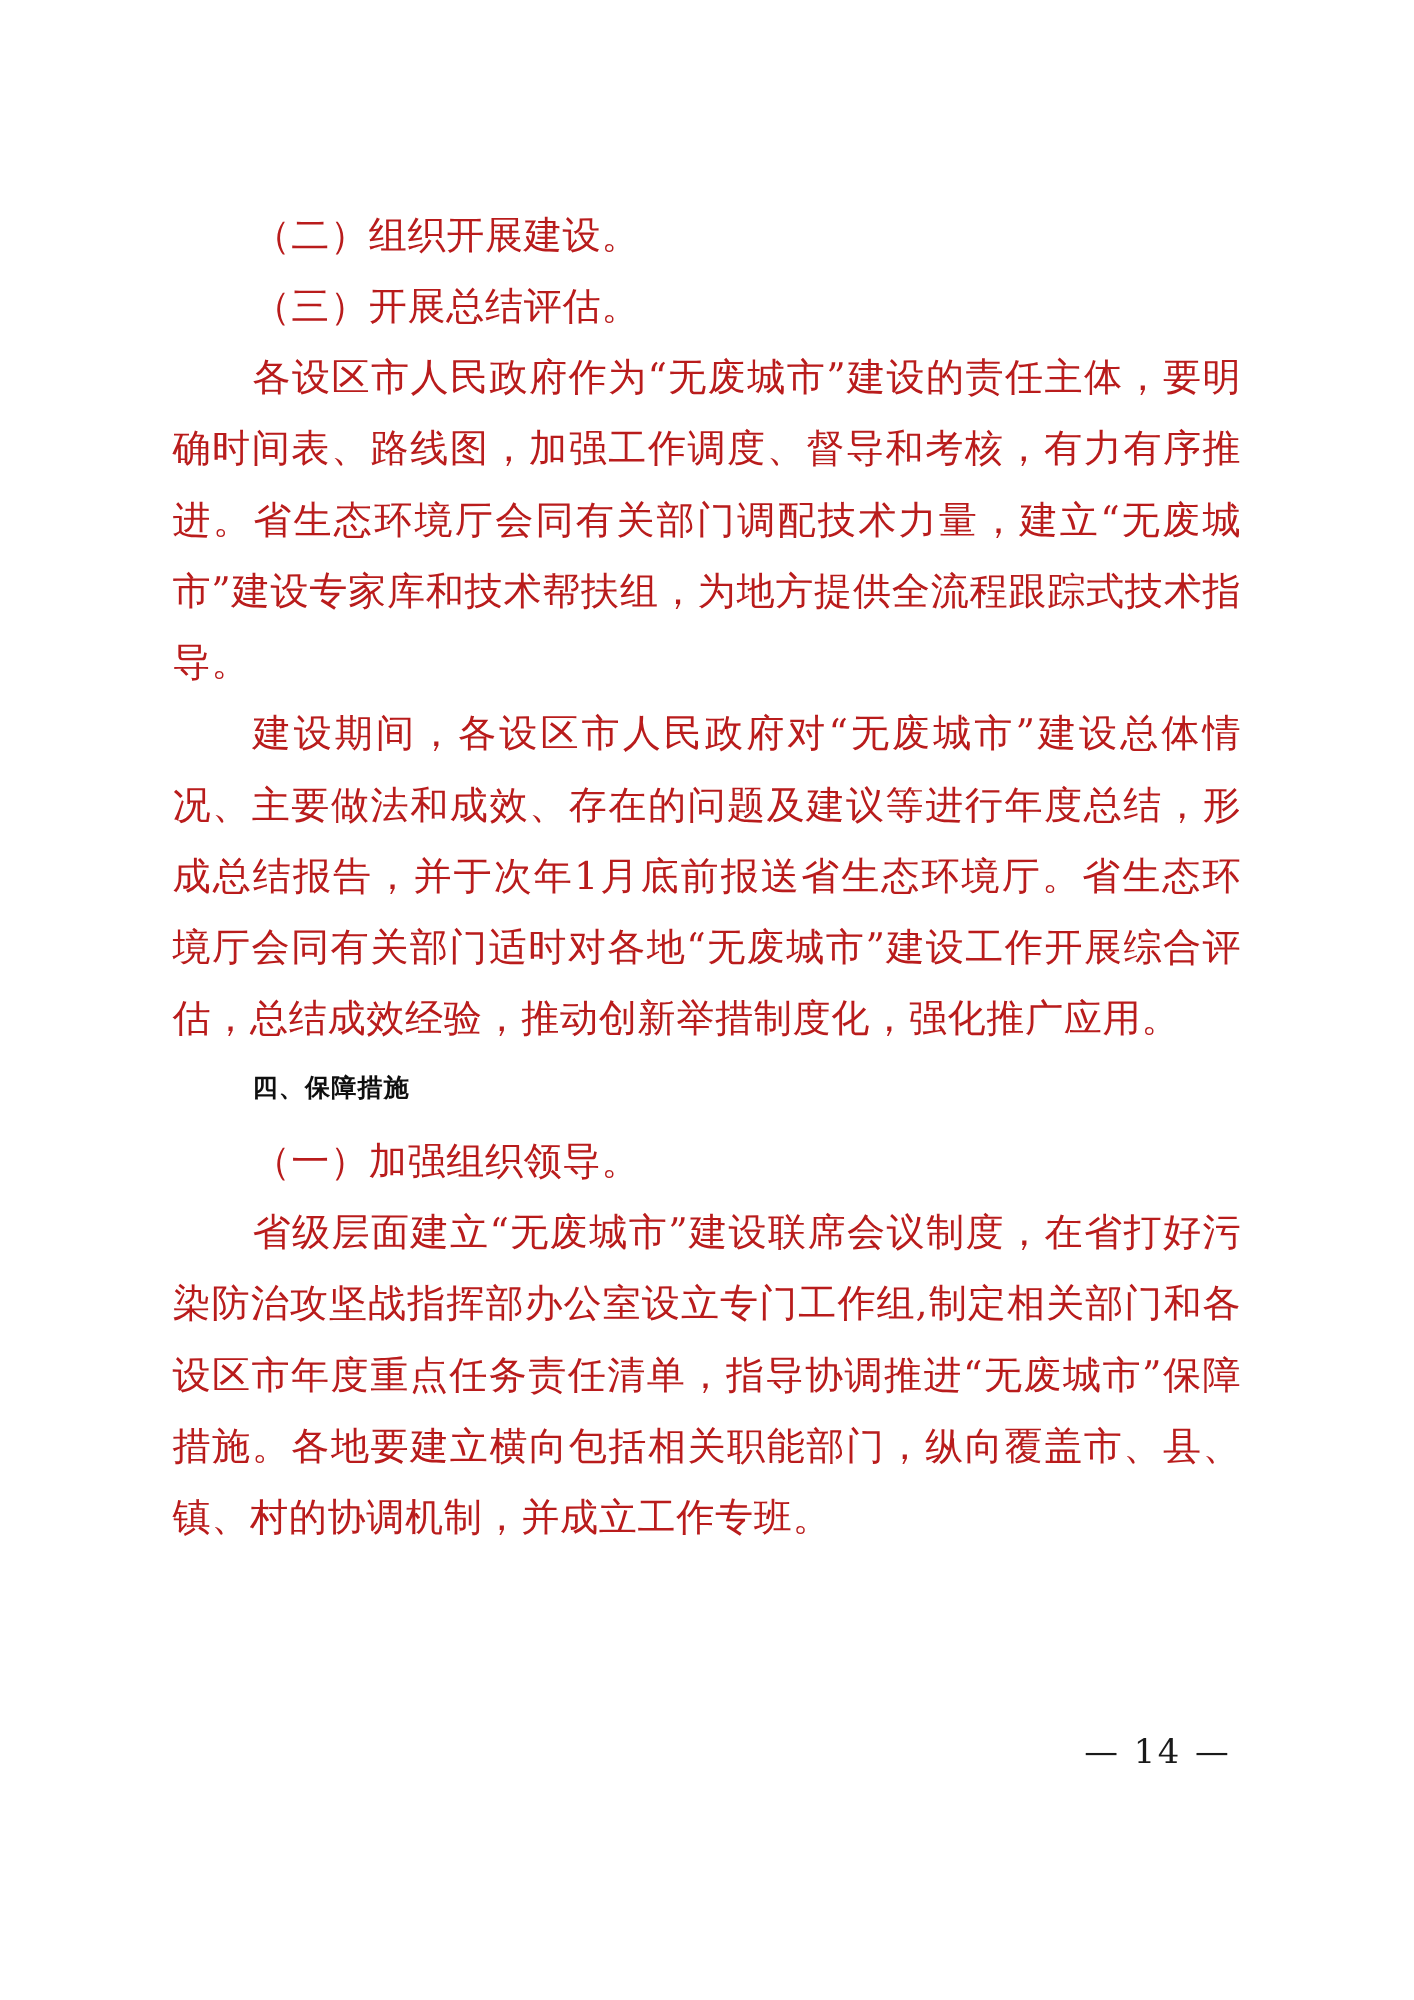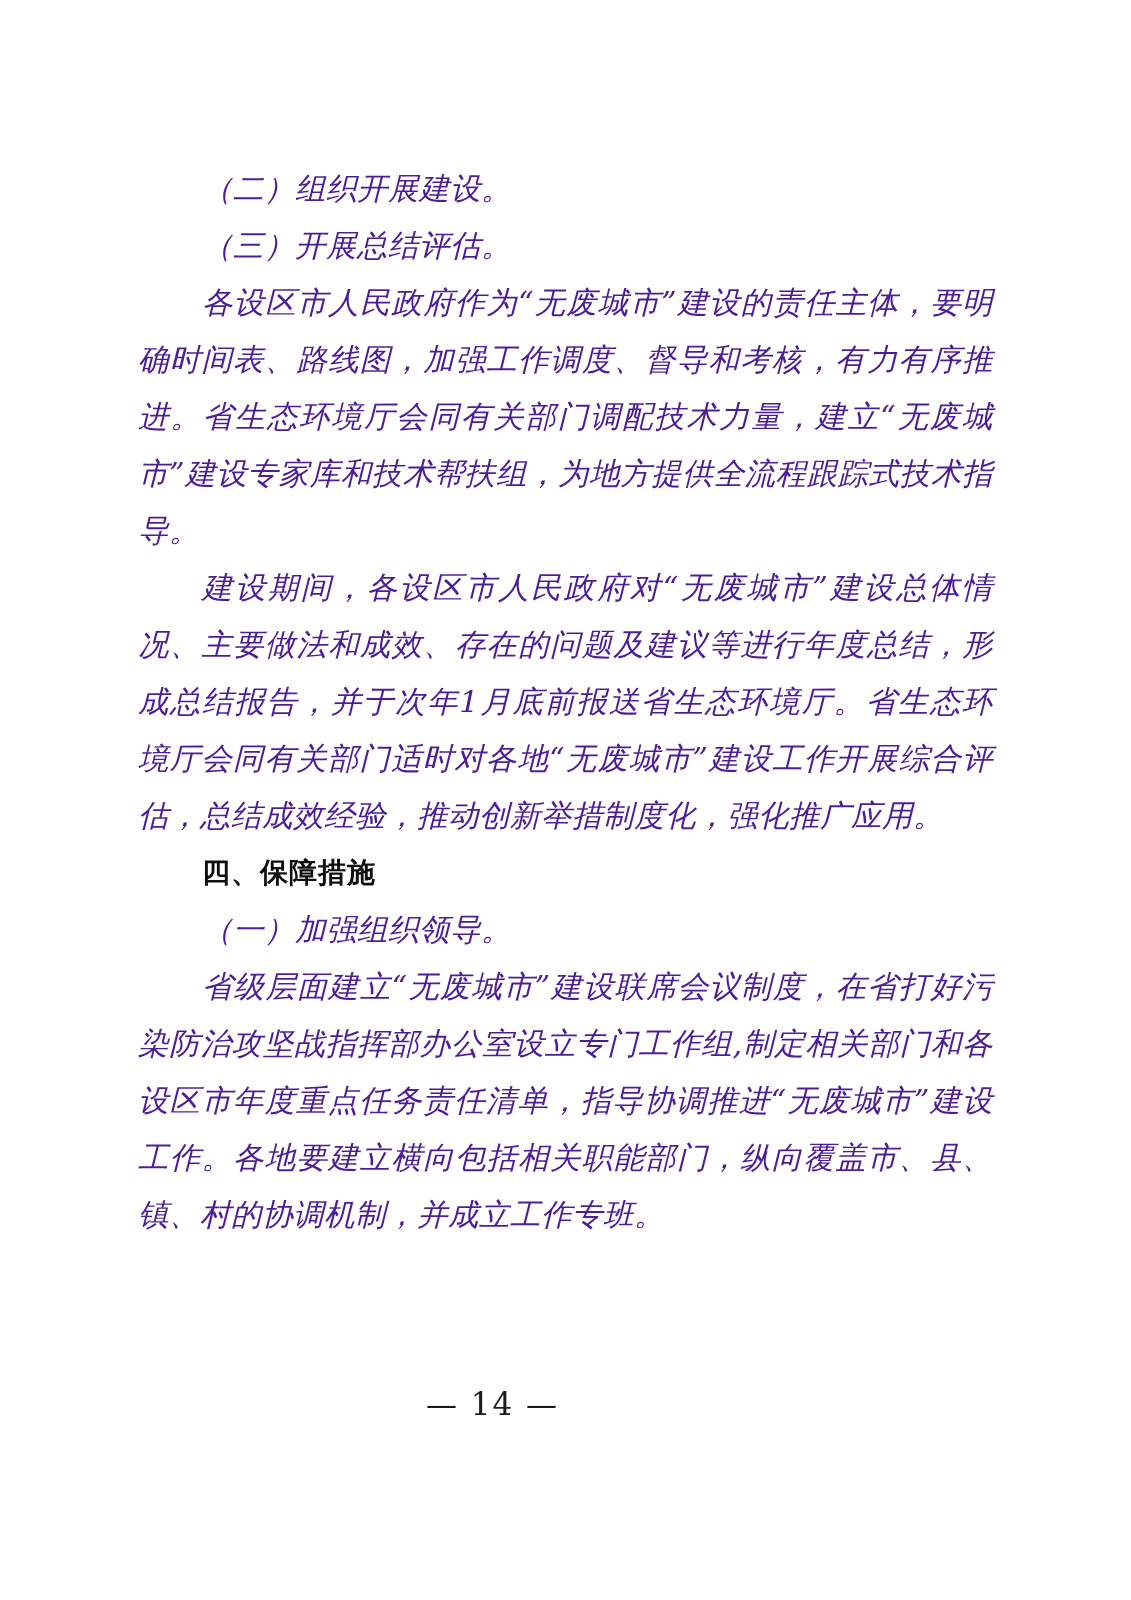--- a/index.html
+++ b/index.html
@@ -24,55 +24,54 @@
     width: 855px;
   }
   .para {
     font-family: "DejaVu Serif", serif;
     font-size: 30.5px;
     line-height: 57px;
     text-align: justify;
     text-justify: inter-ideograph;
     margin: 0 0 0 0;
     letter-spacing: 0.5px;
-    color: #4c1d95;
-    font-style: italic;
+    color: #b91c1c;
   }
   .indent {
     text-indent: 64px;
   }
   .heading {
-    font-family: Liberation Sans, sans-serif;
+    font-family: Liberation Mono, monospace;
     font-weight: bold;
-    font-size: 28px;
+    font-size: 20px;
     line-height: 57px;
     text-indent: 64px;
     margin: 0;
     color: #0f0f0f;
     letter-spacing: 1px;
   }
   .footer {
     position: absolute;
     left: 0;
     top: 1386px;
     width: 985px;
-    text-align: center;
+    text-align: right;
     font-family: "DejaVu Serif", serif;
-    font-size: 31px;
+    font-size: 27px;
     color: #1a1a1a;
     letter-spacing: 2px;
   }
 </style>
 </head>
 <body>
 
 <div class="page">
   <div class="content">
     <p class="para indent">（二）组织开展建设。</p>
     <p class="para indent">（三）开展总结评估。</p>
     <p class="para indent">各设区市人民政府作为“无废城市”建设的责任主体，要明确时间表、路线图，加强工作调度、督导和考核，有力有序推进。省生态环境厅会同有关部门调配技术力量，建立“无废城市”建设专家库和技术帮扶组，为地方提供全流程跟踪式技术指导。</p>
     <p class="para indent">建设期间，各设区市人民政府对“无废城市”建设总体情况、主要做法和成效、存在的问题及建议等进行年度总结，形成总结报告，并于次年1月底前报送省生态环境厅。省生态环境厅会同有关部门适时对各地“无废城市”建设工作开展综合评估，总结成效经验，推动创新举措制度化，强化推广应用。</p>
     <p class="heading">四、保障措施</p>
     <p class="para indent">（一）加强组织领导。</p>
-    <p class="para indent">省级层面建立“无废城市”建设联席会议制度，在省打好污染防治攻坚战指挥部办公室设立专门工作组,制定相关部门和各设区市年度重点任务责任清单，指导协调推进“无废城市”建设工作。各地要建立横向包括相关职能部门，纵向覆盖市、县、镇、村的协调机制，并成立工作专班。</p>
+    <p class="para indent">省级层面建立“无废城市”建设联席会议制度，在省打好污染防治攻坚战指挥部办公室设立专门工作组,制定相关部门和各设区市年度重点任务责任清单，指导协调推进“无废城市”保障措施。各地要建立横向包括相关职能部门，纵向覆盖市、县、镇、村的协调机制，并成立工作专班。</p>
   </div>
   <div class="footer">— 14 —</div>
 </div>
 
 </body></html>

